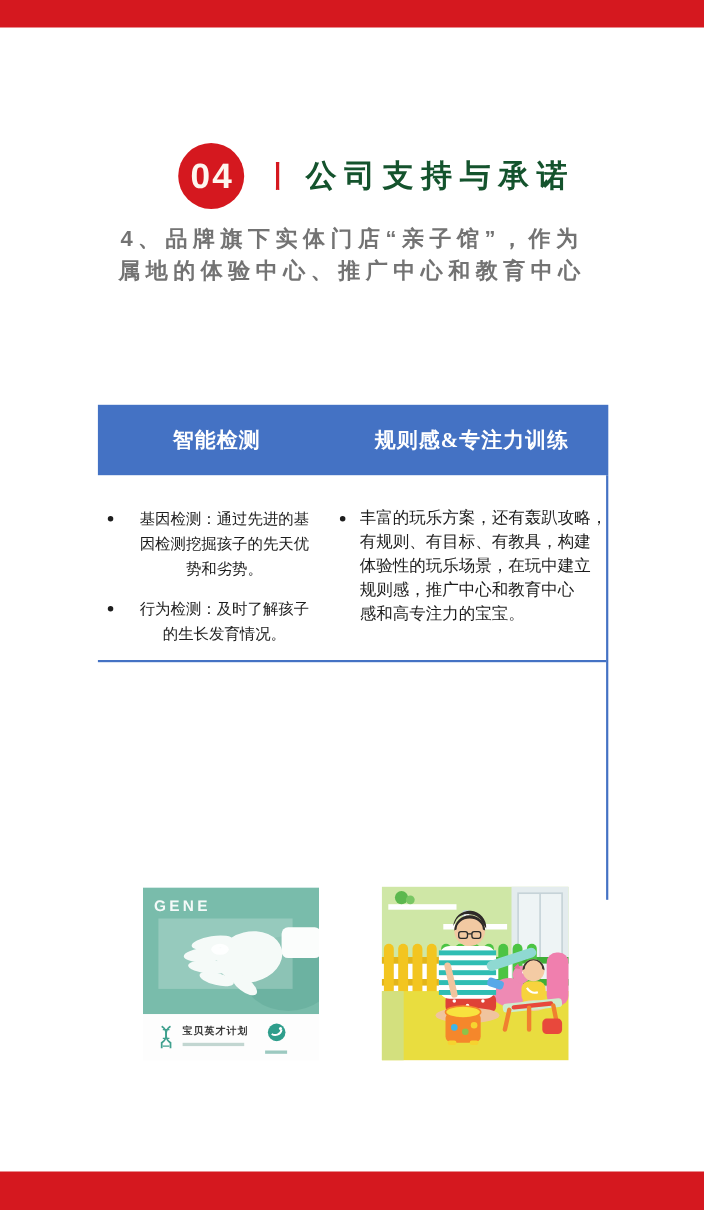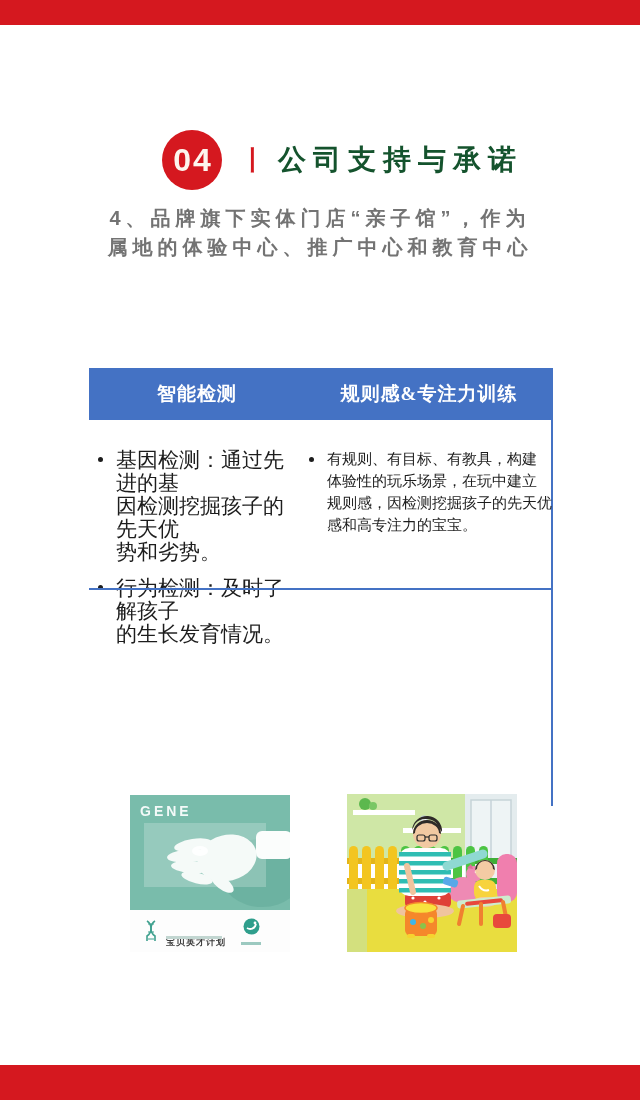--- a/index.html
+++ b/index.html
@@ -18,45 +18,45 @@
                justify-content:center; padding-left:2px; }
   .heading-sep { color:#d5181f; font-size:26px; font-weight:bold; margin:0 12px 0 18px; }
   .heading-title { color:#14532d; font-size:28px; font-weight:bold; letter-spacing:7px; }
 
   
   .subtitle { position:absolute; left:0; top:204px; width:640px; text-align:center;
               color:#737373; font-size:20px; font-weight:bold; letter-spacing:5px; line-height:29px; }
 
   
   .table { position:absolute; left:89px; top:368px; width:464px; }
-  .thead { display:flex; height:52px; background:#4472c4; }
+  .thead { display:flex; height:64px; background:#4472c4; }
   .th { display:flex; align-items:center; justify-content:center; color:#ffffff;
         font-family:"Liberation Serif", serif; font-weight:bold; font-size:19px; letter-spacing:1px; }
   .th.left { width:216px; }
   .th.right { flex:1; }
   .tbody { position:relative; height:386px; border-right:2px solid #4472c4; }
   .row-text { position:relative; height:168px; }
   .row-images { position:relative; height:218px; border-top:2px solid #4472c4; }
 
   ul.blist { list-style:none; position:absolute; top:28px; }
   ul.blist.left { left:7px; width:196px; }
   ul.blist.right { left:218px; width:250px; }
   ul.blist li { position:relative; padding-left:20px; margin-bottom:13px; color:#1d1d1d; }
-  ul.blist.left li { font-size:21px; line-height:23px; }
+  ul.blist.left li { font-size:14px; line-height:23px;text-align:center; }
   ul.blist.right li { font-size:15px; line-height:22px; }
   .dot { position:absolute; left:2px; top:9px; width:5px; height:5px; border-radius:50%; background:#1d1d1d; }
 
   
   .gene-card { position:absolute; left:41px; top:205px; width:160px; }
   .gene-photo { position:relative; width:160px; height:115px; background:#79bcab; overflow:hidden; }
   .gene-watermark { position:absolute; left:10px; top:8px; color:rgba(255,255,255,0.92);
                     font-size:14px; font-weight:bold; letter-spacing:3px; }
   .gene-strip { position:relative; width:160px; height:42px; background:#fdfdfd; }
   .dna-svg { position:absolute; left:14px; top:10px; }
-  .brand-name { position:absolute; left:36px; top:26px; font-size:9px; font-weight:bold;
+  .brand-name { position:absolute; left:36px; top:9px; font-size:9px; font-weight:bold;
                 color:#3a3a3a; letter-spacing:1px; }
   .brand-caption-bar { position:absolute; left:36px; top:26px; width:56px; height:3px; background:#c2d6d1; }
   .swirl-wrap { position:absolute; left:106px; top:8px; width:30px; text-align:center; }
   .swirl-caption-bar { margin:3px auto 0 auto; width:20px; height:3px; background:#9cc9c0; }
 
   .playroom { position:absolute; left:258px; top:204px; width:170px; height:158px; }
 </style>
 </head>
 <body>
 
@@ -93,23 +93,24 @@
           <li>
             <span class="dot"></span>
             <div>行为检测：及时了解孩子</div>
             <div>的生长发育情况。</div>
           </li>
         </ul>
 
         <ul class="blist right">
           <li>
             <span class="dot"></span>
+            <div>丰富的玩乐方案，还有轰趴攻略，</div>
             <div>有规则、有目标、有教具，构建</div>
             <div>体验性的玩乐场景，在玩中建立</div>
-            <div>规则感，因检测挖掘孩子的先天优</div>
+            <div>规则感，推广中心和教育中心</div>
             <div>感和高专注力的宝宝。</div>
           </li>
         </ul>
 
       </div>
       <div class="row-images">
 
         <div class="gene-card">
           <div class="gene-photo">
             <svg width="160" height="115" viewBox="0 0 160 115">

